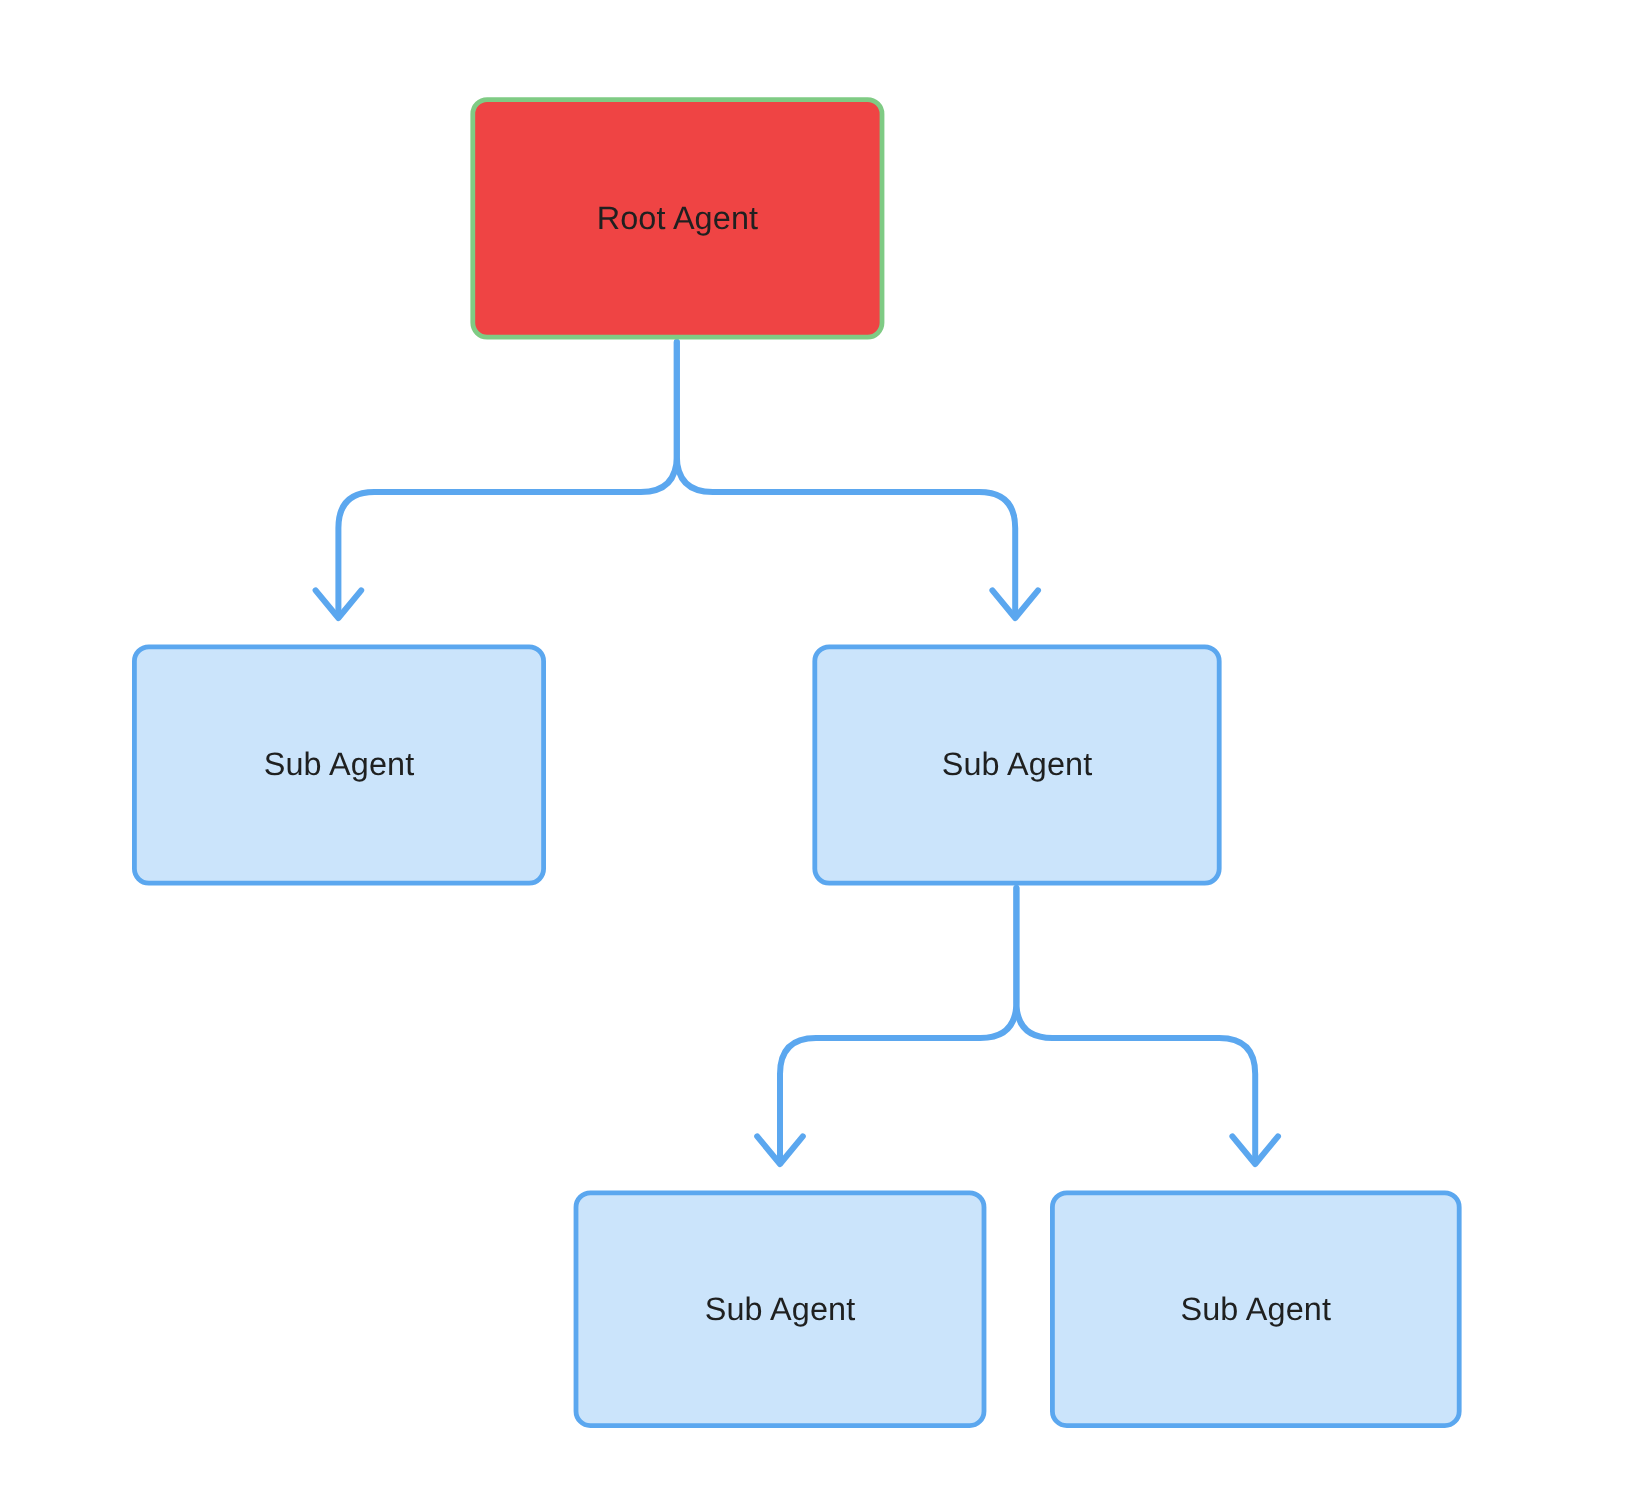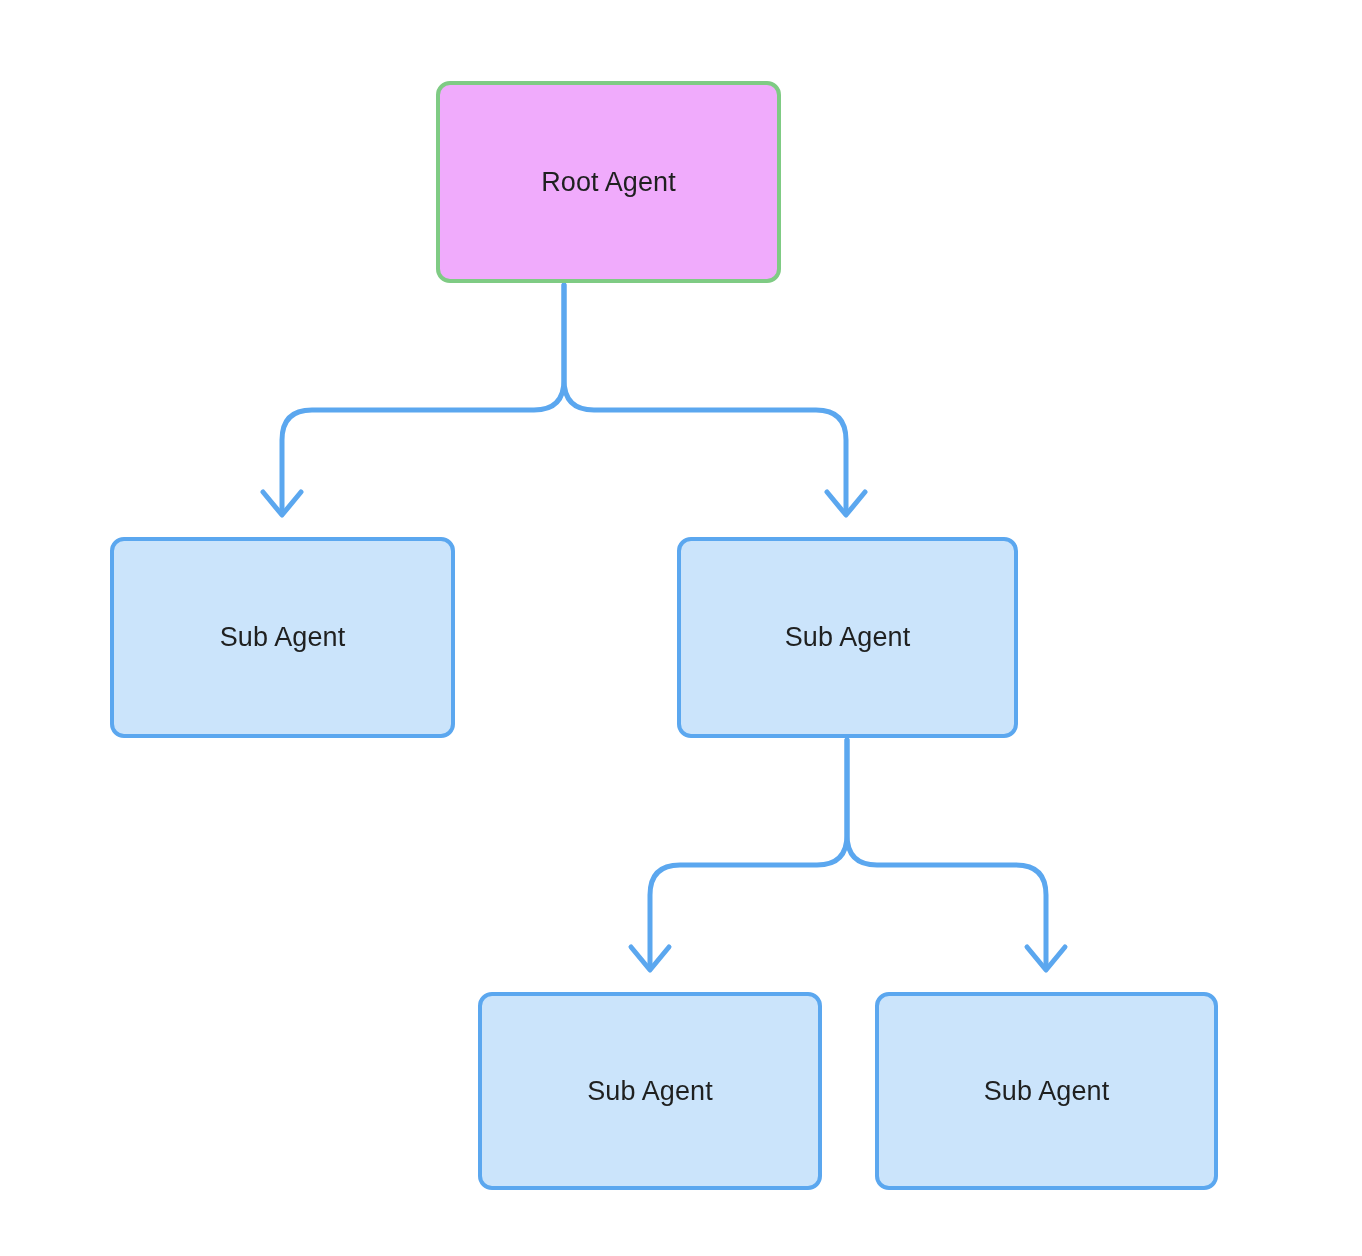--- a/index.html
+++ b/index.html
@@ -104,21 +104,21 @@
       <path d="M 847 740
                L 847 835
                Q 847 865 877 865
                L 1016 865
                Q 1046 865 1046 895
                L 1046 967" stroke="#5ba7ef"></path>
       <path d="M 1027 947 L 1046 970 L 1065 947" stroke="#5ba7ef"></path>
     </g>
   </svg>
 
-  <div class="node node-root" id="node-root" style="background: #f0abfc; border-color: rgb(127, 203, 132); margin-left: 44px;">
+  <div class="node node-root" id="node-root" style="background: #ef4444; border-color: rgb(127, 203, 132);">
     <span class="node-label" style="color: rgb(31, 32, 32);">Root Agent</span>
   </div>
 
   <div class="node node-sub" id="node-sub-a" style="background: rgb(203, 228, 251); border-color: rgb(91, 167, 239);">
     <span class="node-label" style="color: rgb(31, 32, 32);">Sub Agent</span>
   </div>
 
   <div class="node node-sub" id="node-sub-b" style="background: rgb(203, 228, 251); border-color: rgb(91, 167, 239);">
     <span class="node-label" style="color: rgb(31, 32, 32);">Sub Agent</span>
   </div>

